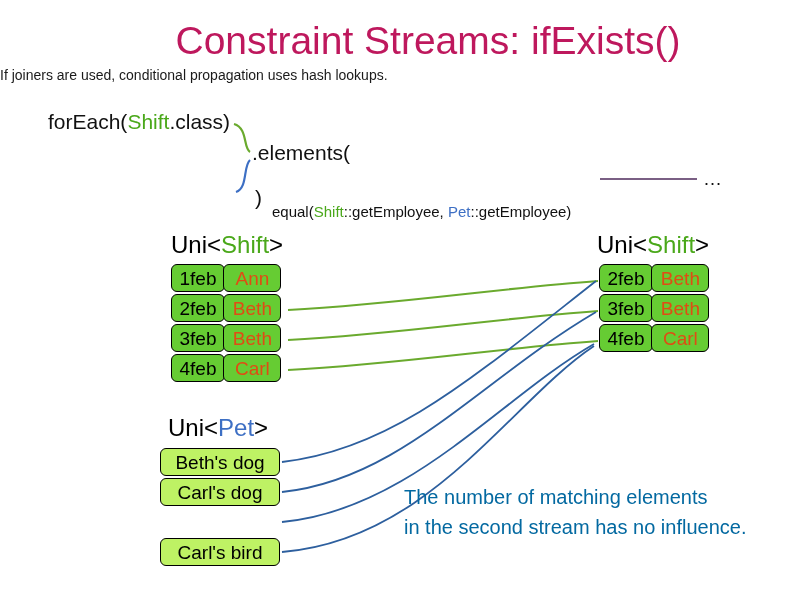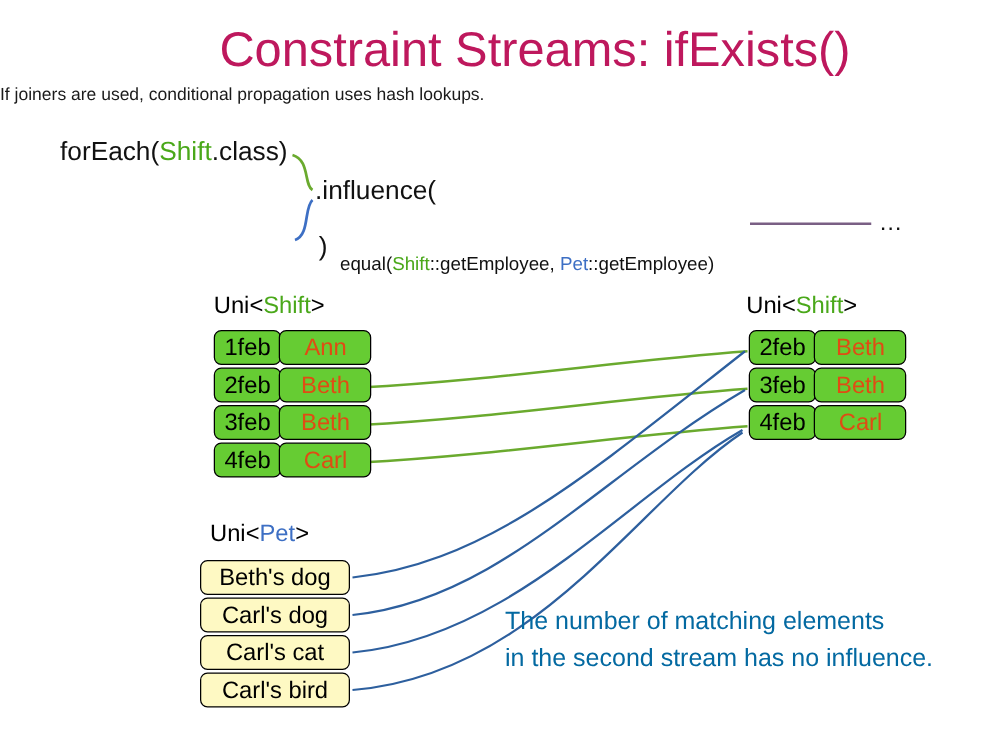--- a/index.html
+++ b/index.html
@@ -73,21 +73,21 @@
     position: absolute;
     left: 703px; top: 168px;
     font-size: 19px;
     line-height: 22px;
     color: #111111;
   }
 
   
   .stream-label {
     position: absolute;
-    font-size: 19px;
+    font-size: 24px;
     line-height: 23px;
     white-space: nowrap;
     color: #000000;
   }
   .label-left-shift  { left: 171px; top: 233px; }
   .label-right-shift { left: 597px; top: 233px; }
   .label-left-pet    { left: 168px; top: 416px; }
 
   
   .tuple {
@@ -100,23 +100,23 @@
   }
   .cell {
     border: 1.6px solid #000000;
     border-radius: 6px;
     box-sizing: border-box;
     text-align: center;
     white-space: nowrap;
     overflow: hidden;
   }
   .cell.green { background: #66cc33; }
-  .cell.blue  { background: #fef9c3; }
+  .cell.blue  { background: #bef264; }
   .cell.date  { color: #000000; width: 54px; }
-  .cell.name  { color: #e04c14; width: 74px; margin-left: -1.6px; }
+  .cell.name  { color: #e04c14; width: 58px; margin-left: -1.6px; }
   .cell.pet   { color: #000000; width: 120px; }
 
   
   .shift-left  { left: 171px; }
   .shift-right { left: 599px; }
   .pet-col     { left: 160px; }
 
   
   .annotation {
     position: absolute;
@@ -149,21 +149,21 @@
     <path d="M282 522 C 410 510, 500 398, 594 344" fill="none" stroke="#2d5f9e" stroke-width="1.8"></path>
     <path d="M282 552 C 430 540, 510 402, 594 346" fill="none" stroke="#2d5f9e" stroke-width="1.8"></path>
   </svg>
 
   <div class="title">Constraint Streams: ifExists()</div>
   <div class="subtitle">If joiners are used, conditional propagation uses hash lookups.</div>
 
   <div class="code-line code-foreach-shift"><span>forEach(</span><span class="tok-shift">Shift</span><span>.class)</span></div>
 
 
-  <div class="code-line code-ifexists">.influence(</div>
+  <div class="code-line code-ifexists">.elements(</div>
 
   <div class="code-line code-equal"><span>equal(</span><span class="tok-shift">Shift</span><span>::getEmployee, </span><span class="tok-pet">Pet</span><span>::getEmployee)</span></div>
 
   <div class="code-line code-close-paren">)</div>
   <div class="ellipsis">…</div>
 
   <div class="stream-label label-left-shift"><span>Uni&lt;</span><span class="tok-shift">Shift</span><span>&gt;</span></div>
 
   <div class="tuple shift-left" style="top:264px">
     <div class="cell green date">1feb</div>
@@ -198,23 +198,20 @@
   </div>
 
   <div class="stream-label label-left-pet"><span>Uni&lt;</span><span class="tok-pet">Pet</span><span>&gt;</span></div>
 
   <div class="tuple pet-col" style="top:448px">
     <div class="cell blue pet">Beth's dog</div>
   </div>
   <div class="tuple pet-col" style="top:478px">
     <div class="cell blue pet">Carl's dog</div>
   </div>
-  <div class="tuple pet-col" style="top:508px">
-    <div class="cell blue pet">Carl's cat</div>
-  </div>
   <div class="tuple pet-col" style="top:538px">
     <div class="cell blue pet">Carl's bird</div>
   </div>
 
   <div class="annotation">
     <div>The number of matching elements</div>
     <div>in the second stream has no influence.</div>
   </div>
 
 </div>

